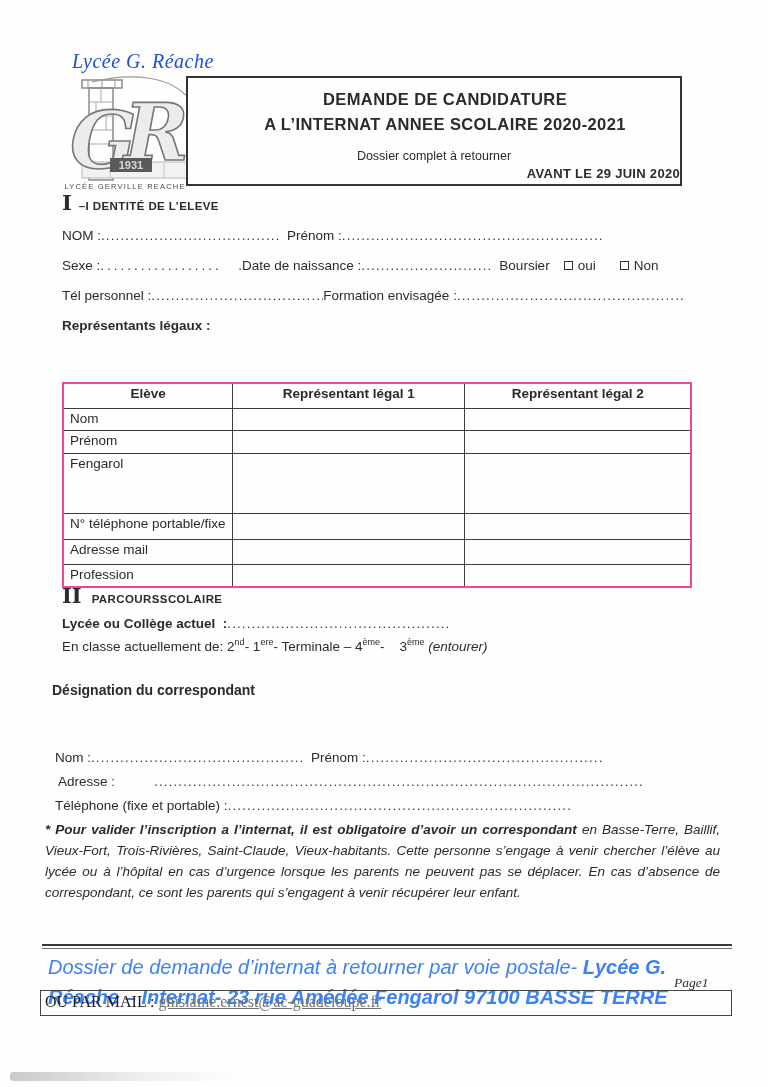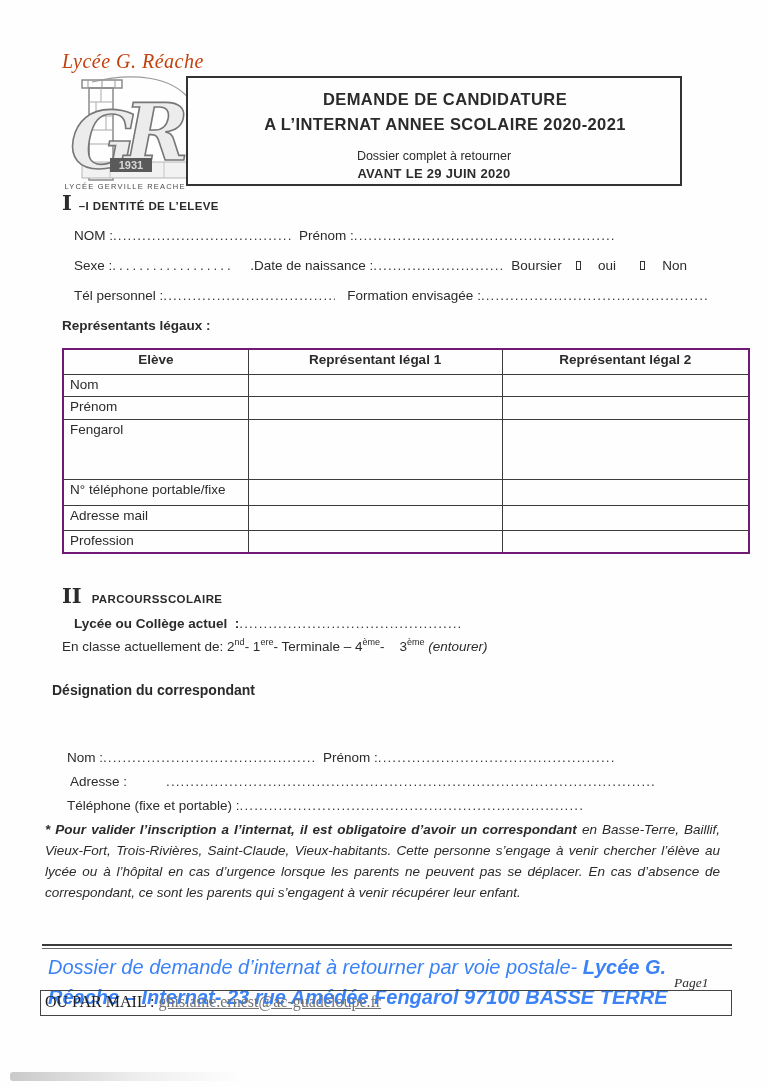--- a/index.html
+++ b/index.html
@@ -3,45 +3,45 @@
 <meta charset="utf-8">
 <style>
   html,body{margin:0;padding:0;background:#e8e8e8;}
   .page{
     position:relative;width:768px;height:1087px;margin:0 auto;
     background:#fefefe;overflow:hidden;
     font-family:"Liberation Sans",sans-serif;color:#2b2b2b;
   }
   .abs{position:absolute;}
   
-  .logo-title{left:62px;top:50px;font-family:"Liberation Serif",serif;font-style:italic;
-    font-size:20px;color:#c2410c;letter-spacing:.5px;}
+  .logo-title{left:72px;top:50px;font-family:"Liberation Serif",serif;font-style:italic;
+    font-size:20px;color:#1d4ed8;letter-spacing:.5px;}
   
   .hdr-box{left:186px;top:76px;width:492px;height:106px;border:2px solid #333;
     text-align:center;background:#fefefe;}
   .hdr-title{font-weight:bold;font-size:16.5px;letter-spacing:.4px;margin-top:9px;line-height:1.5;padding-left:22px;}
   .hdr-sub{font-size:12.5px;margin-top:12px;}
-  .hdr-deadline{font-size:13px;font-weight:bold;margin-top:3px;letter-spacing:.3px;}
+  .hdr-deadline{font-size:13px;font-weight:bold;margin-top:3px;letter-spacing:.3px;text-align:right;}
   
   .sec-heading{display:flex;align-items:baseline;gap:7px;}
   .numeral{font-family:"DejaVu Serif",serif;font-weight:bold;font-size:21px;line-height:1;}
   .sec-title{font-weight:bold;font-size:11.5px;letter-spacing:.4px;}
   
   .line{display:flex;align-items:baseline;white-space:nowrap;font-size:13.5px;}
   .dots{overflow:hidden;letter-spacing:1.1px;flex-shrink:0;color:#3a3a3a;}
   .dots-wide{letter-spacing:3px;}
-  .lbl{flex-shrink:0;margin-left:12px;}
+  .lbl{flex-shrink:0;}
   .bold{font-weight:bold;}
   .gap-s{margin-left:8px;}
   
   .cb{display:inline-block;width:7px;height:7px;border:1.3px solid #333;
     vertical-align:baseline;margin:0 5px 0 0;}
   
-  table.rep{border-collapse:collapse;table-layout:fixed;width:688px;
-    border:2px solid #701a75;font-size:13.5px;}
+  table.rep{border-collapse:collapse;table-layout:fixed;width:630px;
+    border:2px solid #ec4899;font-size:13.5px;margin-top:34px;}
   table.rep th,table.rep td{border:1.3px solid #3c3c3c;padding:2px 6px;vertical-align:top;}
   table.rep th{font-weight:bold;text-align:center;height:20px;}
   .rh-nom{height:22px;} .rh-prenom{height:23px;} .rh-adresse{height:60px;}
   .rh-tel{height:26px;} .rh-mail{height:25px;} .rh-prof{height:22px;}
   sup{font-size:9px;}
   .entourer{font-style:italic;}
   
   .corr-heading{font-weight:bold;font-size:14px;}
   .note{font-style:italic;font-size:13.5px;line-height:1.55;text-align:justify;}
   .note .lead{font-weight:bold;}

